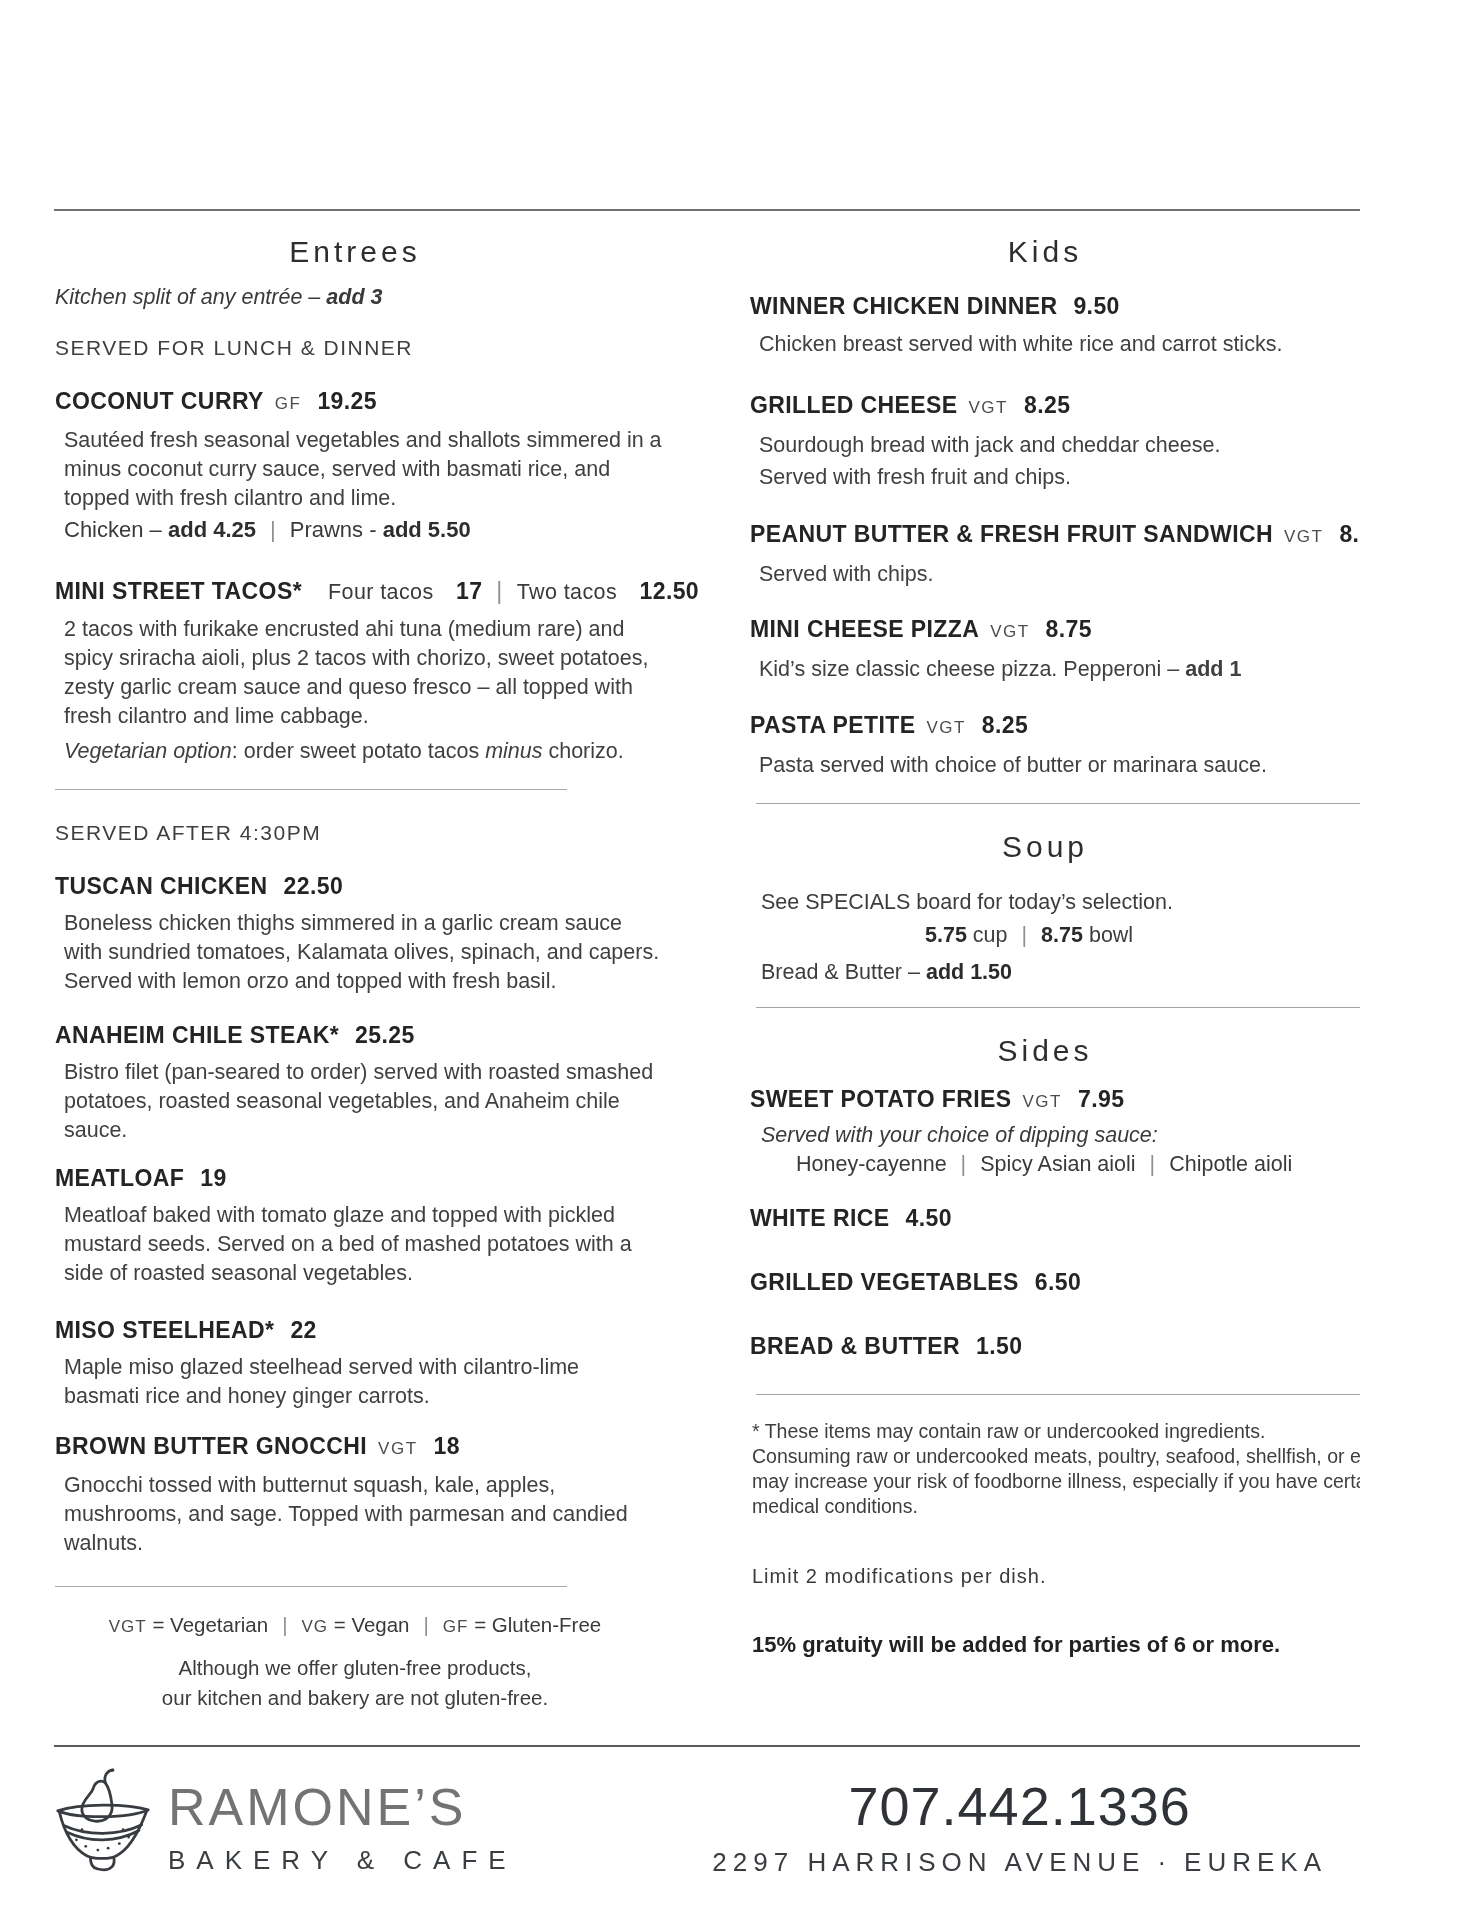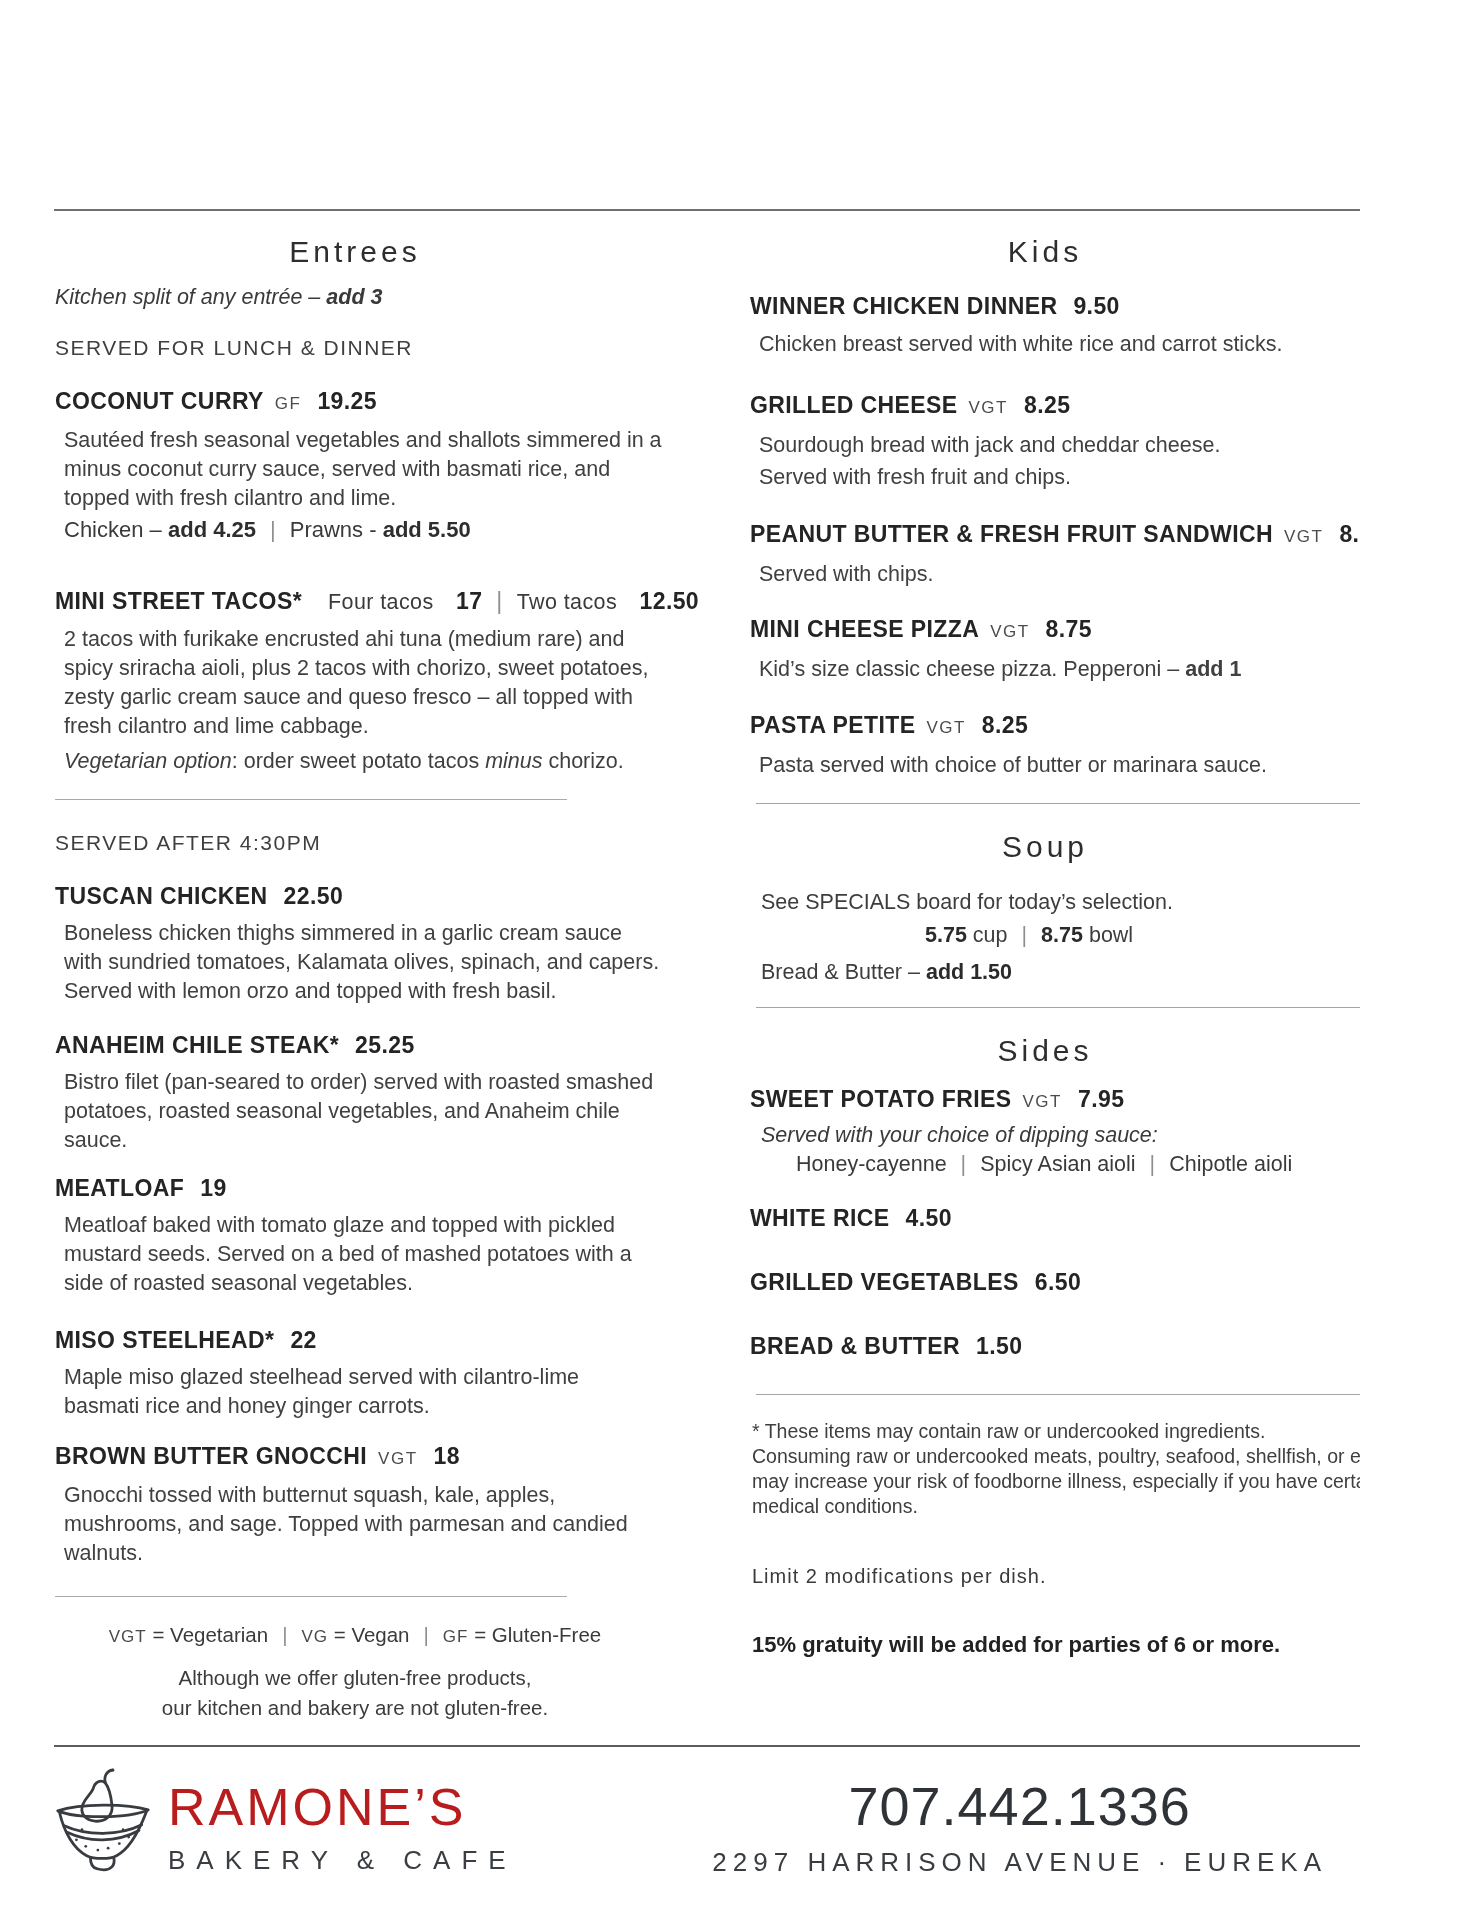--- a/index.html
+++ b/index.html
@@ -56,21 +56,21 @@
   .legend { width:600px; text-align:center; font-size:20.5px; color:#3a3a3a; }
   .legend .abbr { font-size:17px; letter-spacing:1px; color:#4a4a4a; }
   .gluten-note { width:600px; text-align:center; font-size:20.5px; line-height:30px;
                  color:#3c3c3c; margin-top:16px; white-space:pre-line; }
 
   .footer { position:absolute; left:54px; top:1745px; width:1341px;
             border-top:2px solid #595d60; padding-top:18px;
             display:flex; justify-content:space-between; align-items:flex-start; }
   .brand-wrap { display:flex; align-items:flex-start; gap:16px; }
   .logo-svg { display:block; margin-top:2px; }
-  .brand-name { font-size:52px; font-weight:400; letter-spacing:3px; color:#b91c1c; line-height:1; margin-top:16px; }
+  .brand-name { font-size:52px; font-weight:400; letter-spacing:3px; color:#737373; line-height:1; margin-top:16px; }
   .brand-sub { font-size:26px; letter-spacing:11px; color:#3a3e42; margin-top:12px; }
   .contact { text-align:center; margin-right:68px;margin-top:14px; }
   .phone { font-size:54px; color:#2f3337; letter-spacing:1px; line-height:1; }
   .address { font-size:26px; letter-spacing:6px; color:#393d41; margin-top:14px; }
   .address .dot { padding:0 12px; }
 </style>
 </head>
 <body>
 
 <div class="page">
@@ -86,21 +86,21 @@
     <div style="margin-top:26px">
       <div class="item-header">
         <span>COCONUT CURRY</span><span class="tag">GF</span><span class="price">19.25</span>
       </div>
       <div class="desc">Sautéed fresh seasonal vegetables and shallots simmered in a
 minus coconut curry sauce, served with basmati rice, and
 topped with fresh cilantro and lime.</div>
       <div class="addons"><span>Chicken – </span><b>add 4.25</b><span class="pipe">|</span><span>Prawns - </span><b>add 5.50</b></div>
     </div>
 
-    <div style="margin-top:42px">
+    <div style="margin-top:32px">
       <div class="item-header">
         <span>MINI STREET TACOS*</span><span class="size-label size-gap">Four tacos </span><span class="price">17</span><span class="pipe">|</span><span class="size-label">Two tacos </span><span class="price">12.50</span>
       </div>
       <div class="desc">2 tacos with furikake encrusted ahi tuna (medium rare) and
 spicy sriracha aioli, plus 2 tacos with chorizo, sweet potatoes,
 zesty garlic cream sauce and queso fresco – all topped with
 fresh cilantro and lime cabbage.</div>
       <div class="veg-note"><span class="it">Vegetarian option</span><span>: order sweet potato tacos </span><span class="it">minus</span><span> chorizo.</span></div>
     </div>
 

